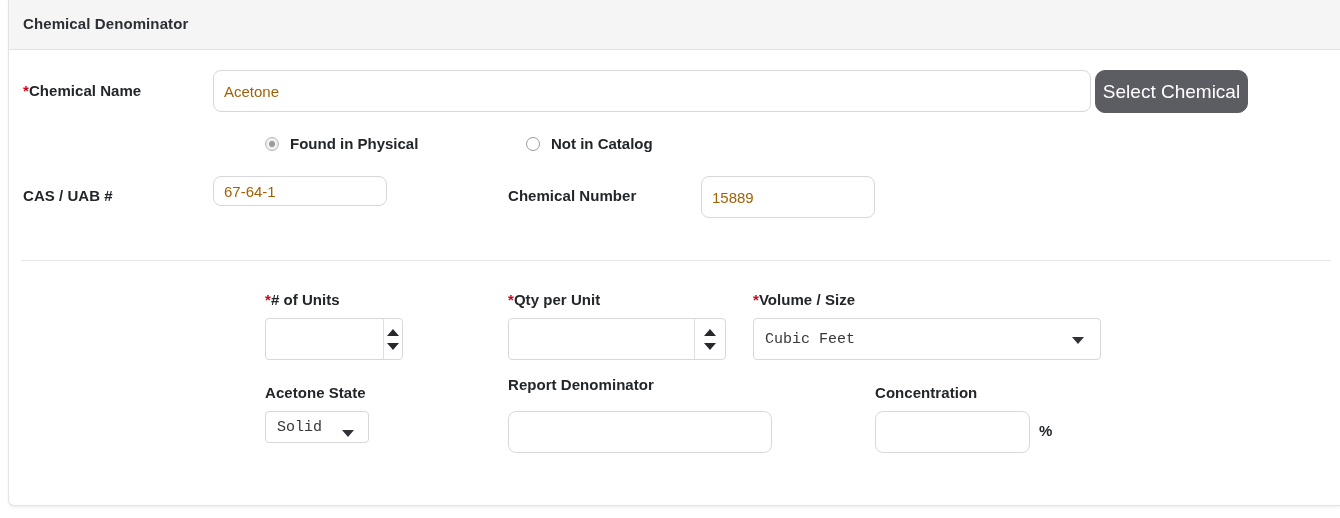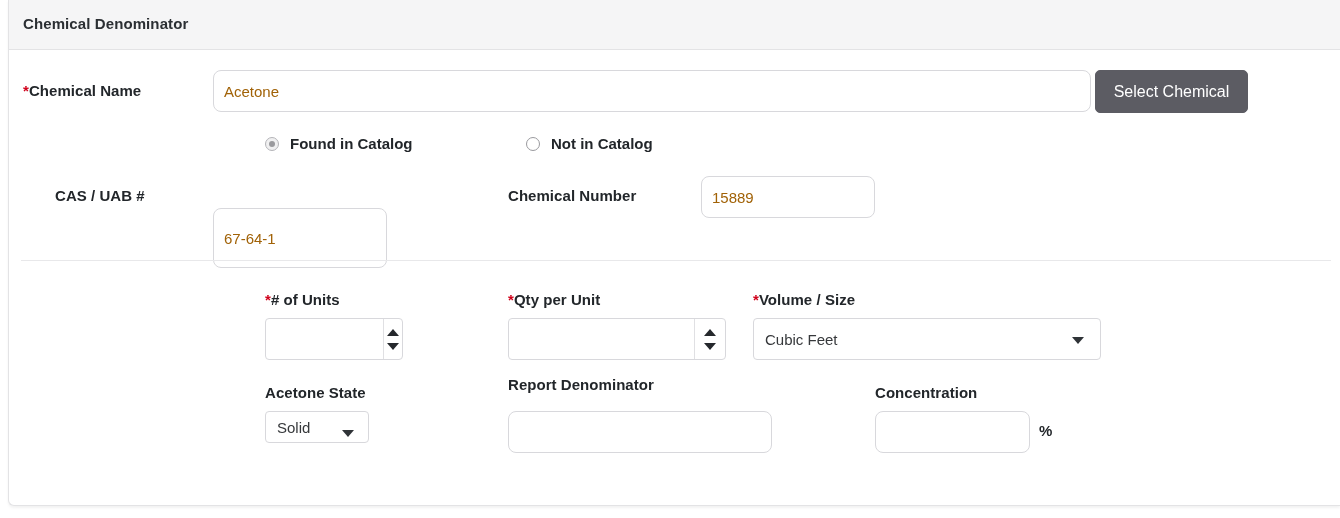--- a/index.html
+++ b/index.html
@@ -83,20 +83,21 @@
   .sel {
     position: absolute;
     box-sizing: border-box;
     background: #ffffff;
     border: 1px solid #d8d8dc;
     border-radius: 4px;
     font-size: 15px;
     color: #36383b;
     display: flex;
     align-items: center;
+    font-family: Liberation Mono, monospace;
   }
   .sel .sel-val {
     padding-left: 11px;
     white-space: nowrap;
   }
   .sel .caret {
     position: absolute;
     width: 0; height: 0;
     border-left: 6px solid transparent;
     border-right: 6px solid transparent;
@@ -148,23 +149,23 @@
     cursor: pointer;
   }
 
   
   .btn-select {
     position: absolute;
     box-sizing: border-box;
     background: #5c5c63;
     color: #ffffff;
     border: 1px solid #5c5c63;
-    border-radius: 5px;
-    font-family: "Liberation Sans", sans-serif;
-    font-size: 16px;
+    border-radius: 10px;
+    font-family: "Liberation Sans", sans-serif;
+    font-size: 19px;
     line-height: 1;
     cursor: pointer;
     display: flex;
     align-items: center;
     justify-content: center;
   }
 
   
   .radio-wrap {
     position: absolute;
@@ -225,30 +226,30 @@
   </div>
 
   <div class="lbl" style="left:14px; top:82px;"><span class="req">*</span><span>Chemical Name</span></div>
 
   <input class="txt" style="left: 204px; top: 70px; width: 878px; height: 42px;" value="Acetone">
 
   <div class="btn-select" style="left:1086px; top:70px; width:153px; height:43px;">Select Chemical</div>
 
   <div class="radio-wrap" style="left:256px; top:135px;">
     <span class="radio-dot checked"></span>
-    <span class="radio-label">Found in Catalog</span>
+    <span class="radio-label">Found in Physical</span>
   </div>
 
   <div class="radio-wrap" style="left:517px; top:135px;">
     <span class="radio-dot"></span>
     <span class="radio-label">Not in Catalog</span>
   </div>
 
-  <div class="lbl" style="left:14px; top:187px;margin-left:32px;">CAS / UAB #</div>
-  <input class="txt" style="left: 204px; top: 176px; width: 174px; height: 60px; margin-top: 32px;" value="67-64-1">
+  <div class="lbl" style="left:14px; top:187px;">CAS / UAB #</div>
+  <input class="txt" style="left: 204px; top: 176px; width: 174px; height: 30px;" value="67-64-1">
 
   <div class="lbl" style="left:499px; top:187px;">Chemical Number</div>
   <input class="txt" style="left: 692px; top: 176px; width: 174px; height: 42px;" value="15889">
 
   <div class="divider" style="left:12px; top:260px; width:1310px;"></div>
 
   <div class="lbl" style="left:256px; top:291px;"><span class="req">*</span><span># of Units</span></div>
   <div class="stepper" style="left:256px; top:318px; width:138px; height:42px;">
     <input class="stp-input" value="" style="">
     <span class="stp-btns">

